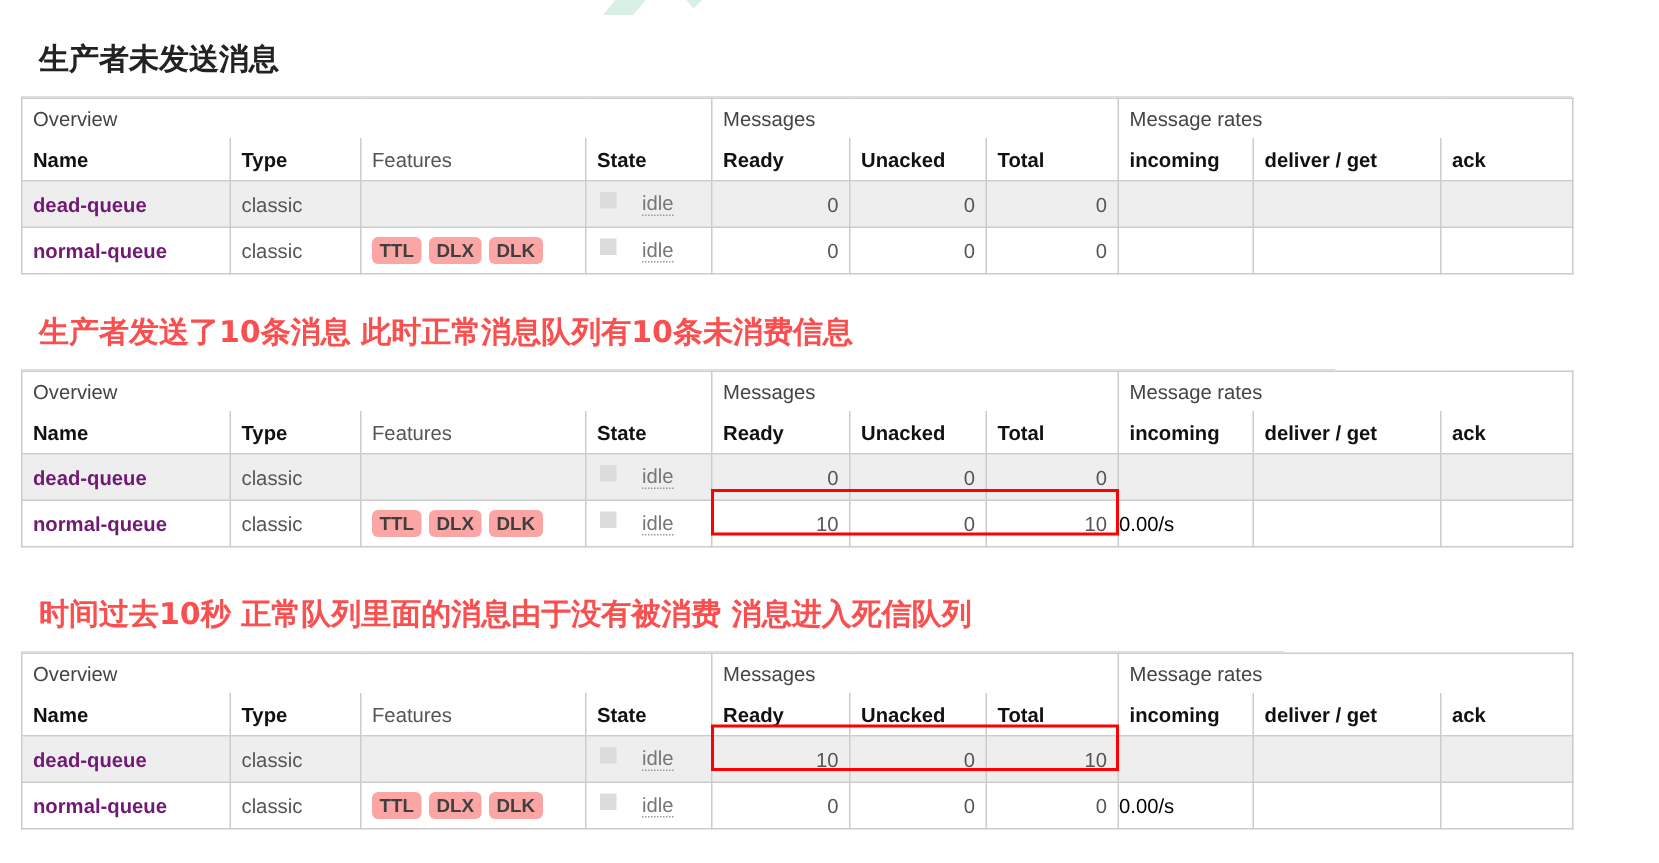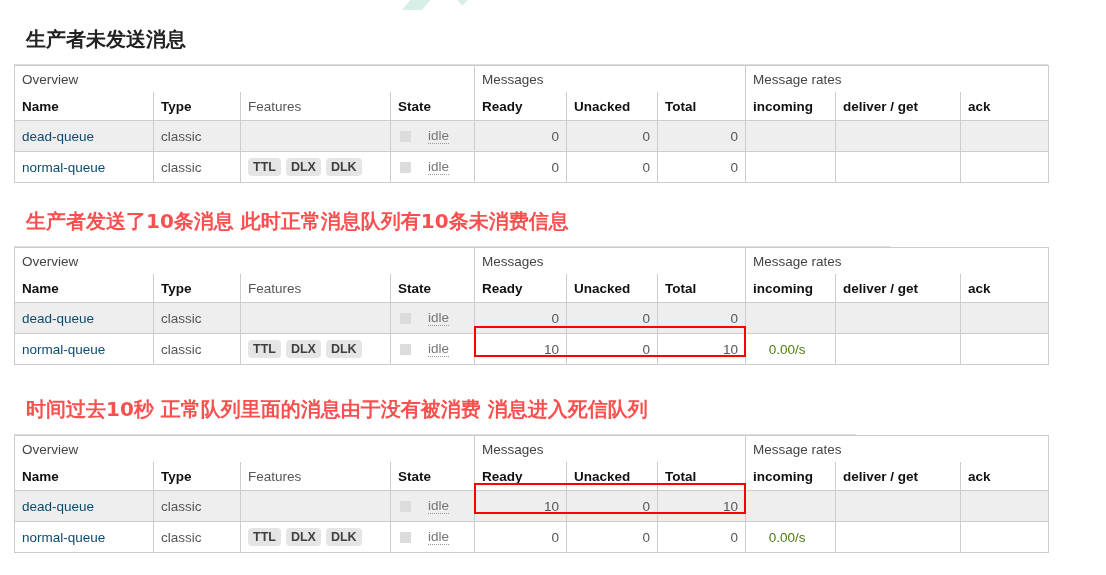--- a/index.html
+++ b/index.html
@@ -98,52 +98,52 @@
   
   tr.datarow td {
     height: 30px;
     font-size: 13.5px;
     color: #555555;
     padding-left: 7px;
   }
   tr.datarow.odd td { background: #eeeeee; }
   tr.datarow.even td { background: #ffffff; }
   tr.datarow td.name {
-    font-weight: normal;
-    color: #0c4a6e;
+    font-weight: bold;
+    color: #701a75;
   }
   tr.datarow td.num {
     text-align: right;
     padding-right: 7px;
     padding-left: 0;
     color: #555555;
   }
   tr.datarow td.rate {
-    text-align: center;
+    text-align: left;
     padding-right: 7px;
     padding-left: 0;
-    color: #4d7c0f;
+    color: #000000;
   }
 
   
   .badges { display: flex; gap: 5px; align-items: center; }
   .badge {
     display: inline-block;
-    background: #e5e5e5;
+    background: #fca5a5;
     color: #3f3f3f;
     font-size: 12.5px;
     font-weight: bold;
     border-radius: 4px;
     padding: 2px 5px 2px 5px;
     line-height: 14px;
     white-space: nowrap;
   }
 
   
-  .state-cell { display: flex; align-items: center; gap: 17px; padding-left: 2px; }
+  .state-cell { display: flex; gap: 17px; padding-left: 2px; }
   .state-box {
     width: 11px; height: 11px;
     background: #dcdcdc;
     display: inline-block;
   }
   .state-label {
     color: #777777;
     font-size: 13.5px;
     border-bottom: 1px dotted #999999;
     line-height: 15px;

